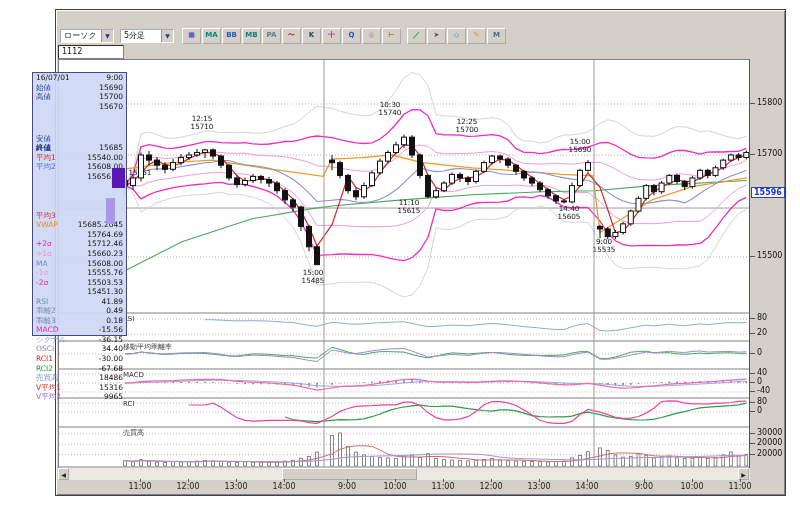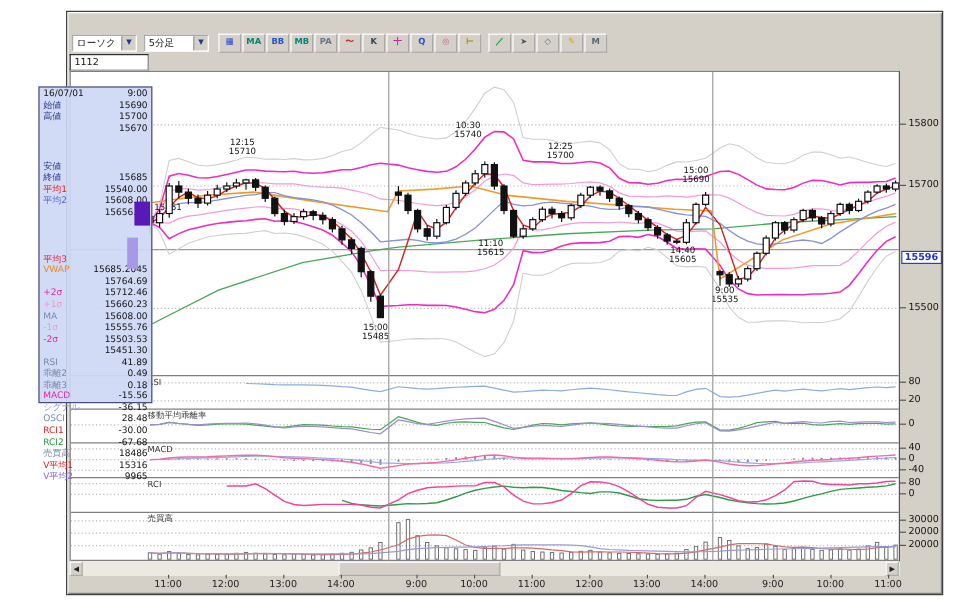--- a/index.html
+++ b/index.html
@@ -497,21 +497,21 @@
             </div>
             <div class="dwrow">
               <span style="color: rgb(34, 51, 136);">高値</span>
               <span class="v">15700</span>
             </div>
             <div class="dwrow">
               <span style="color: rgb(34, 51, 136); margin-top: 32px;">安値</span>
               <span class="v">15670</span>
             </div>
             <div class="dwrow">
-              <span style="color: rgb(34, 51, 136);">終値</span>
+              <span style="color: rgb(34, 51, 136); font-weight: bold;">終値</span>
               <span class="v">15685</span>
             </div>
             <div class="dwrow">
               <span style="color: rgb(221, 34, 34);">平均1</span>
               <span class="v">15540.00</span>
             </div>
             <div class="dwrow">
               <span style="color: rgb(85, 102, 221);">平均2</span>
               <span class="v">15608.00</span>
             </div>
@@ -566,21 +566,21 @@
             <div class="dwrow">
               <span style="color: rgb(238, 34, 170);">MACD</span>
               <span class="v">-15.56</span>
             </div>
             <div class="dwrow">
               <span style="color: rgb(136, 153, 221);">シグナル</span>
               <span class="v">-36.15</span>
             </div>
             <div class="dwrow">
               <span style="color: rgb(119, 136, 170);">OSCI</span>
-              <span class="v">28.48</span>
+              <span class="v">34.40</span>
             </div>
             <div class="dwrow">
               <span style="color: rgb(221, 34, 34);">RCI1</span>
               <span class="v">-30.00</span>
             </div>
             <div class="dwrow">
               <span style="color: rgb(34, 153, 68);">RCI2</span>
               <span class="v">-67.68</span>
             </div>
             <div class="dwrow">
@@ -621,21 +621,21 @@
           <div class="axtick" style="top: 343px;"></div>
           <div class="axlbl" style="top: 338px;">80</div>
           <div class="axtick" style="top: 352px;"></div>
           <div class="axlbl" style="top: 347px;">0</div>
           <div class="axtick" style="top: 374.01px;"></div>
           <div class="axlbl" style="top: 369.01px;">30000</div>
           <div class="axtick" style="top: 384.34px;"></div>
           <div class="axlbl" style="top: 379.34px;">20000</div>
           <div class="axtick" style="top: 394.67px;"></div>
           <div class="axlbl" style="top: 389.67px;">20000</div>
-          <div id="pricemarker" style="top: 150px;">15596</div>
+          <div id="pricemarker" style="top: 128px;">15596</div>
         </div>
       <div id="hscroll">
         <div class="sbtn" style="left:0">◀</div>
         <div id="sthumb"></div>
         <div class="sbtn" style="left:680px">▶</div>
       </div>
       <div id="taxis">
           <div class="ttick" style="left: 82px;"></div>
           <div class="tlbl" style="left: 65px;">11:00</div>
           <div class="ttick" style="left: 130px;"></div>

